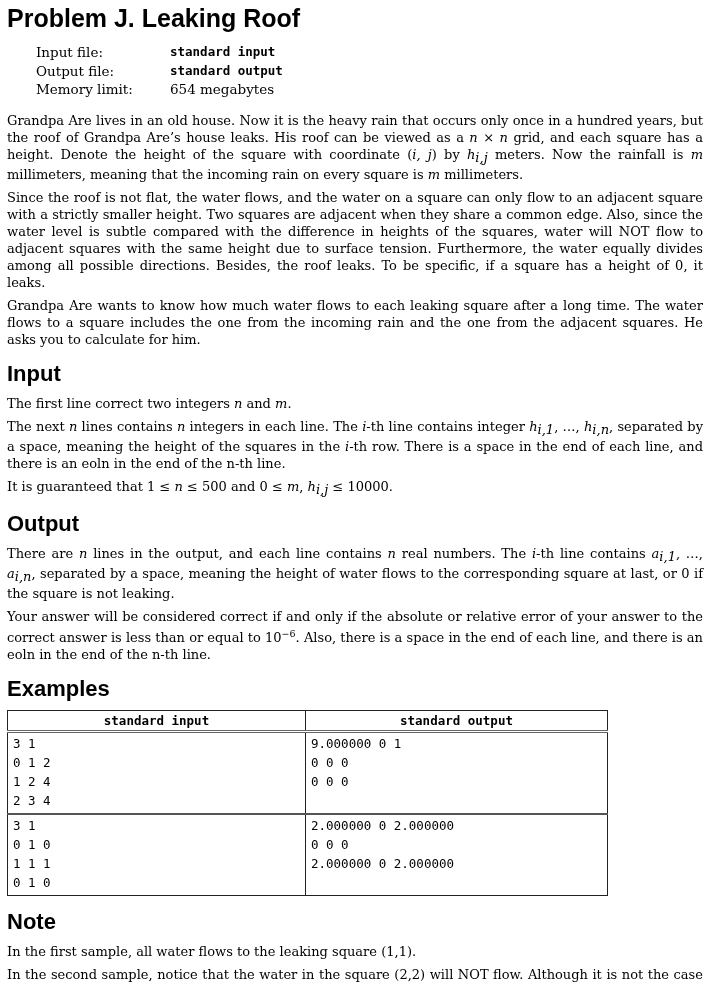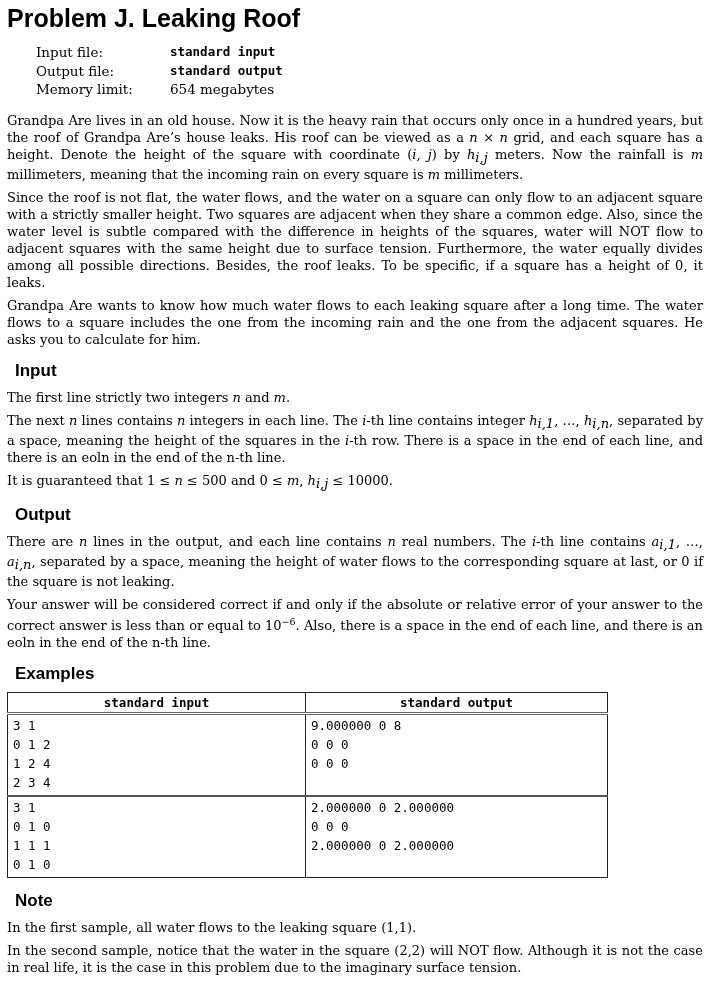--- a/index.html
+++ b/index.html
@@ -27,22 +27,22 @@
   }
 
   p.body-par {
     margin:0 0 6px 0;
     text-align:justify;
     line-height:17px;
   }
 
   h2.section-heading {
     font-family:"Liberation Sans", sans-serif;
-    font-size:17px; font-weight:700;
-    margin:13px 0 8px 8px;
+    font-size:22px; font-weight:700;
+    margin:13px 0 8px 0;
   }
 
   .seg-p  { }
   .seg-m  { font-style:italic; }
   .seg-b  { font-weight:normal; }
   .seg-sub { font-style:italic; font-size:13px; vertical-align:-3px; }
   .seg-sup { font-size:9.5px; vertical-align:5px; }
 
   table.examples {
     border-collapse:collapse;
@@ -90,21 +90,21 @@
   </div>
 
   <div class="statement-block">
     <p class="body-par"><span class="seg-p">Grandpa Are lives in an old house. Now it is the heavy rain that occurs only once in a hundred years, but the roof of Grandpa Are’s house leaks. His roof can be viewed as a </span><span class="seg-m">n</span><span class="seg-p"> × </span><span class="seg-m">n</span><span class="seg-p"> grid, and each square has a height. Denote the height of the square with coordinate (</span><span class="seg-m">i, j</span><span class="seg-p">) by </span><span class="seg-m">h</span><span class="seg-sub">i,j</span><span class="seg-p"> meters. Now the rainfall is </span><span class="seg-m">m</span><span class="seg-p"> millimeters, meaning that the incoming rain on every square is </span><span class="seg-m">m</span><span class="seg-p"> millimeters.</span></p>
     <p class="body-par"><span class="seg-p">Since the roof is not flat, the water flows, and the water on a square can only flow to an adjacent square with a strictly smaller height. Two squares are adjacent when they share a common edge. Also, since the water level is subtle compared with the difference in heights of the squares, water will </span><span class="seg-b">NOT</span><span class="seg-p"> flow to adjacent squares with the same height due to surface tension. Furthermore, the water equally divides among all possible directions. Besides, the roof leaks. To be specific, if a square has a height of 0, it leaks.</span></p>
     <p class="body-par"><span class="seg-p">Grandpa Are wants to know how much water flows to each leaking square after a long time. The water flows to a square includes the one from the incoming rain and the one from the adjacent squares. He asks you to calculate for him.</span></p>
   </div>
 
   <h2 class="section-heading">Input</h2>
   <div class="input-block">
-    <p class="body-par"><span class="seg-p">The first line strictly two integers </span><span class="seg-m">n</span><span class="seg-p"> and </span><span class="seg-m">m</span><span class="seg-p">.</span></p>
+    <p class="body-par"><span class="seg-p">The first line correct two integers </span><span class="seg-m">n</span><span class="seg-p"> and </span><span class="seg-m">m</span><span class="seg-p">.</span></p>
     <p class="body-par"><span class="seg-p">The next </span><span class="seg-m">n</span><span class="seg-p"> lines contains </span><span class="seg-m">n</span><span class="seg-p"> integers in each line. The </span><span class="seg-m">i</span><span class="seg-p">-th line contains integer </span><span class="seg-m">h</span><span class="seg-sub">i,1</span><span class="seg-p">, …, </span><span class="seg-m">h</span><span class="seg-sub">i,n</span><span class="seg-p">, separated by a space, meaning the height of the squares in the </span><span class="seg-m">i</span><span class="seg-p">-th row. There </span><span class="seg-b">is a space in the end of each line, and there is an eoln in the end of the n-th line.</span></p>
     <p class="body-par"><span class="seg-b">It is guaranteed that </span><span class="seg-p">1 ≤ </span><span class="seg-m">n</span><span class="seg-p"> ≤ 500</span><span class="seg-b"> and </span><span class="seg-p">0 ≤ </span><span class="seg-m">m</span><span class="seg-p">, </span><span class="seg-m">h</span><span class="seg-sub">i,j</span><span class="seg-p"> ≤ 10000</span><span class="seg-b">.</span></p>
   </div>
 
   <h2 class="section-heading">Output</h2>
   <div class="output-block">
     <p class="body-par"><span class="seg-b">There are </span><span class="seg-m">n</span><span class="seg-b"> lines in the output, and each line contains </span><span class="seg-m">n</span><span class="seg-b"> real numbers. The </span><span class="seg-m">i</span><span class="seg-b">-th line contains </span><span class="seg-m">a</span><span class="seg-sub">i,1</span><span class="seg-p">, …, </span><span class="seg-m">a</span><span class="seg-sub">i,n</span><span class="seg-b">, separated by a space, meaning the height of water flows to the corresponding square at last, or 0 if the square is not leaking.</span></p>
     <p class="body-par"><span class="seg-b">Your answer will be considered correct if and only if the absolute or relative error of your answer to the correct answer is less than or equal to </span><span class="seg-p">10</span><span class="seg-sup">−6</span><span class="seg-b">. Also, there is a space in the end of each line, and there is an eoln in the end of the n-th line.</span></p>
   </div>
 
@@ -122,21 +122,21 @@
     </thead>
     <tbody>
       <tr class="example-row-1">
         <td>
             <div class="code-line">3 1</div>
             <div class="code-line">0 1 2</div>
             <div class="code-line">1 2 4</div>
             <div class="code-line">2 3 4</div>
           </td>
         <td>
-            <div class="code-line">9.000000 0 8</div>
+            <div class="code-line">9.000000 0 1</div>
             <div class="code-line">0 0 0</div>
             <div class="code-line">0 0 0</div>
           </td>
       </tr>
       <tr class="example-row-2">
         <td>
             <div class="code-line">3 1</div>
             <div class="code-line">0 1 0</div>
             <div class="code-line">1 1 1</div>
             <div class="code-line">0 1 0</div>

